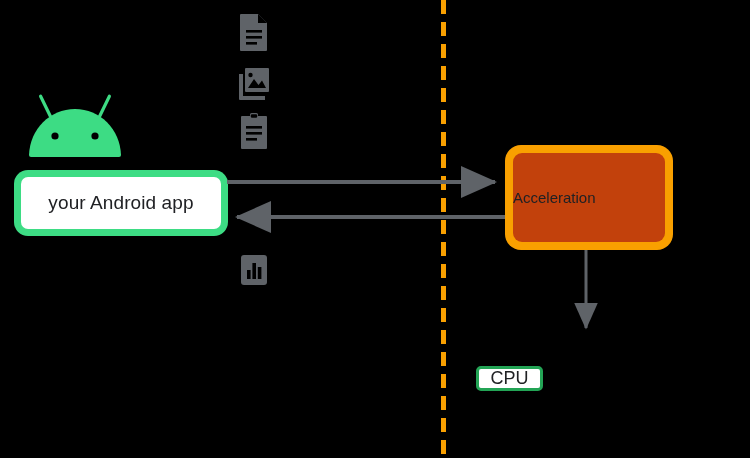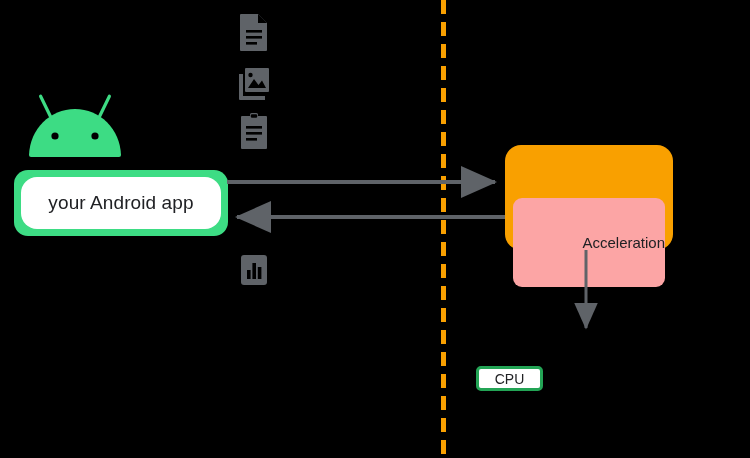--- a/index.html
+++ b/index.html
@@ -34,21 +34,21 @@
     height: 66px;
     background: #3ddc84;
     border-radius: 14px;
     box-sizing: border-box;
     padding: 7px;
   }
   #app-box-inner {
     width: 100%;
     height: 100%;
     background: #ffffff;
-    border-radius: 16px;
+    border-radius: 7px;
     display: flex;
     align-items: center;
     justify-content: center;
   }
   #app-box-label {
     font-size: 19px;
     color: #202124;
     letter-spacing: 0.1px;
     white-space: nowrap;
   }
@@ -81,27 +81,26 @@
     width: 168px;
     height: 105px;
     background: #f9a000;
     border-radius: 16px;
     box-sizing: border-box;
     padding: 8px;
   }
   #api-box-inner {
     width: 100%;
     height: 100%;
-    background: #fca5a5;
+    background: #c2410c;
     border-radius: 9px;
     display: flex;
     flex-direction: column;
-    align-items: flex-end;
+    align-items: flex-start;
     justify-content: center;
-    margin-top: 45px;
   }
   .api-line {
     font-size: 15px;
     color: #202124;
     line-height: 21px;
     white-space: nowrap;
   }
 
   
   #arrows-svg {
@@ -116,21 +115,21 @@
   
   .chip {
     position: absolute;
     height: 25px;
     background: #ffffff;
     border-radius: 5px;
     box-sizing: border-box;
     display: flex;
     align-items: center;
     justify-content: center;
-    font-size: 14px;
+    font-size: 18px;
     color: #202124;
   }
   #chip-cpu {
     left: 476px;
     top: 366px;
     width: 67px;
     border: 3px solid #23a455;
   }
   #chip-gpu {
     left: 548px;

